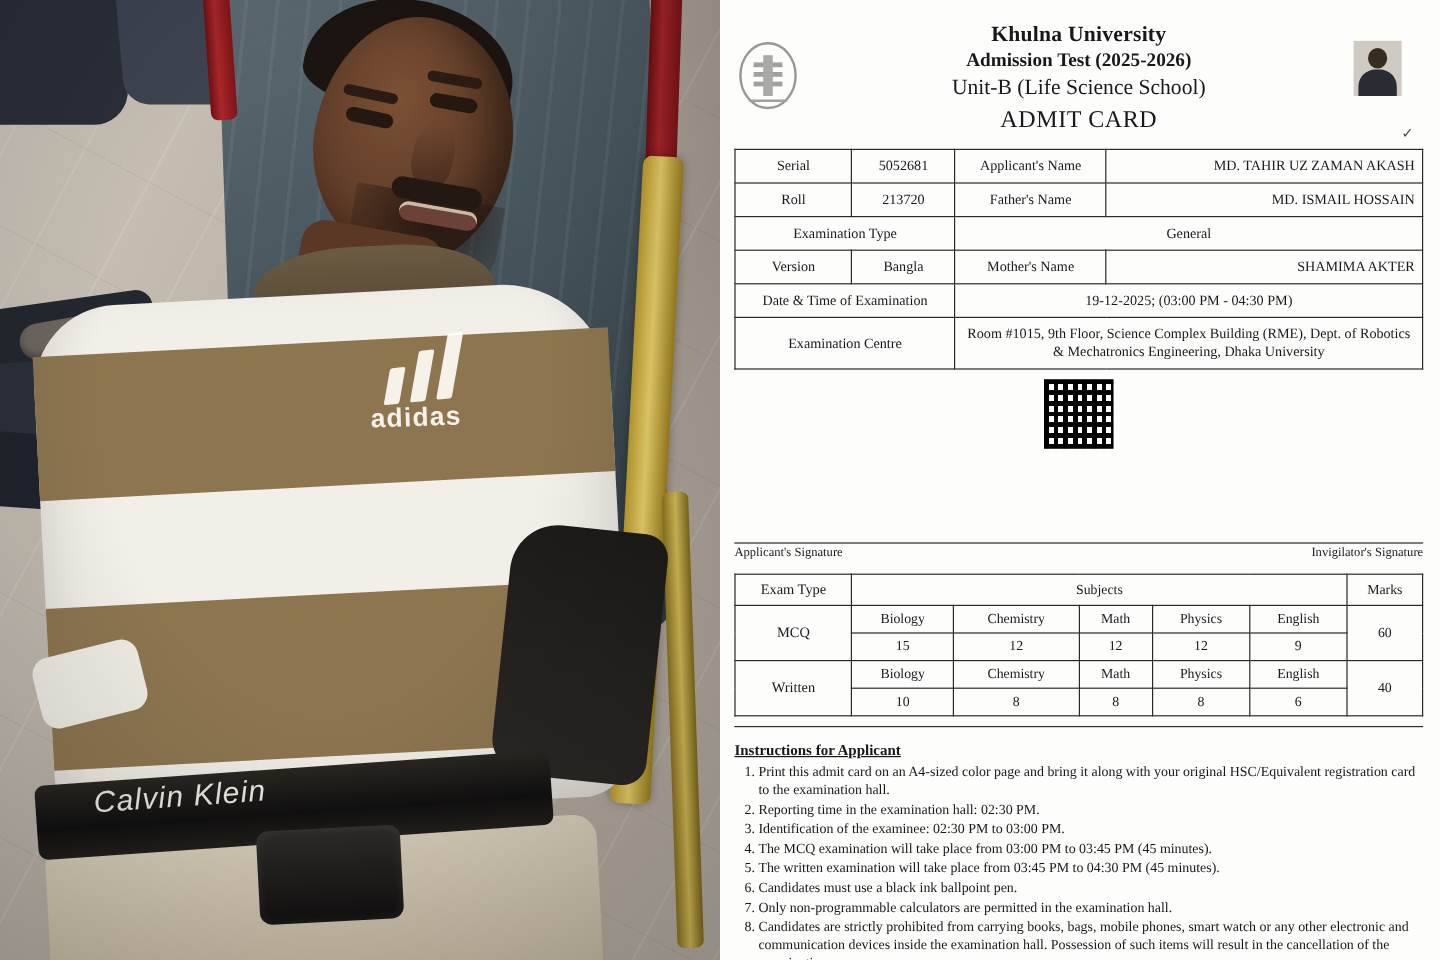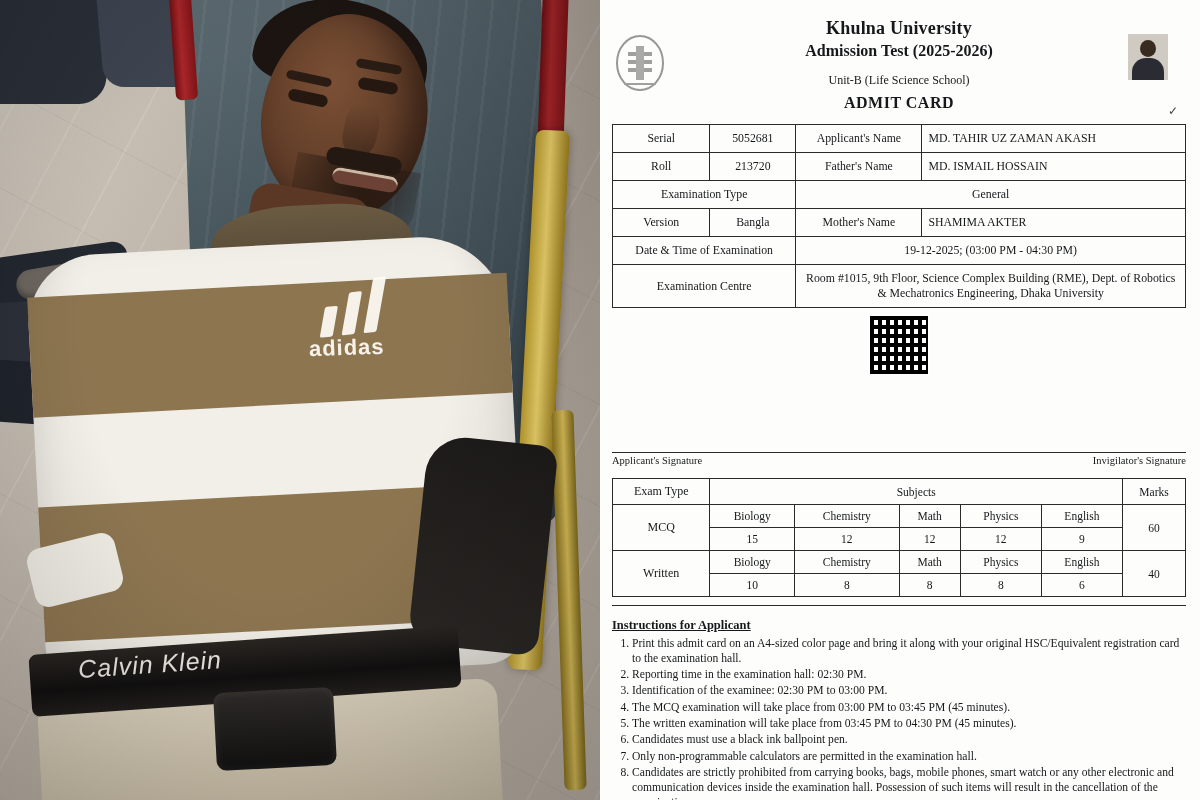--- a/index.html
+++ b/index.html
@@ -238,22 +238,22 @@
     position: relative;
     width: 600px; height: 800px;
     background: #fdfdfb;
     padding: 8px 14px 12px 12px;
     color: #16181b;
     overflow: hidden;
   }
   .doc-head { position: relative; text-align: center; padding-top: 10px; }
   .uni-name { font-size: 18px; font-weight: 700; letter-spacing: .2px; }
   .test-line { font-size: 16px; font-weight: 700; margin-top: 3px; }
-  .unit-line { font-size: 12px; margin-top: 13px; }
-  .admit-card { font-size: 16px; font-weight: 700; margin-top: 6px; letter-spacing: .5px; }
+  .unit-line { font-size: 18px; margin-top: 2px; }
+  .admit-card { font-size: 20px; font-weight: 400; margin-top: 6px; letter-spacing: .5px; }
   .centre-line { font-size: 13px; font-weight: 700; margin-top: 3px; }
 
   .uni-logo {
     position: absolute; left: 2px; top: 26px;
     width: 52px; height: 58px;
     opacity: .55;
   }
   .photo-box {
     position: absolute; right: 18px; top: 26px;
     width: 40px; height: 46px;
@@ -277,21 +277,21 @@
   .info-table { margin-top: 12px; font-size: 11.8px; }
   .info-table td {
     border: 1px solid #2a2a2a;
     padding: 6px 6px;
     text-align: center;
     vertical-align: middle;
   }
   .info-table td.lbl { width: 17%; }
   .info-table td.val { width: 15%; }
   .info-table td.lbl2 { width: 22%; }
-  .info-table td.val2 { text-align: left; }
+  .info-table td.val2 { text-align: right; }
 
   .sign-row {
     display: flex; justify-content: space-between;
     font-size: 10.5px; margin-top: 76px;
     border-top: 1px solid #2a2a2a;
     padding-top: 2px;
   }
   .qr-wrap { display:flex; justify-content:center; margin-top: 6px; }
   .qr {
     width: 62px; height: 62px;

